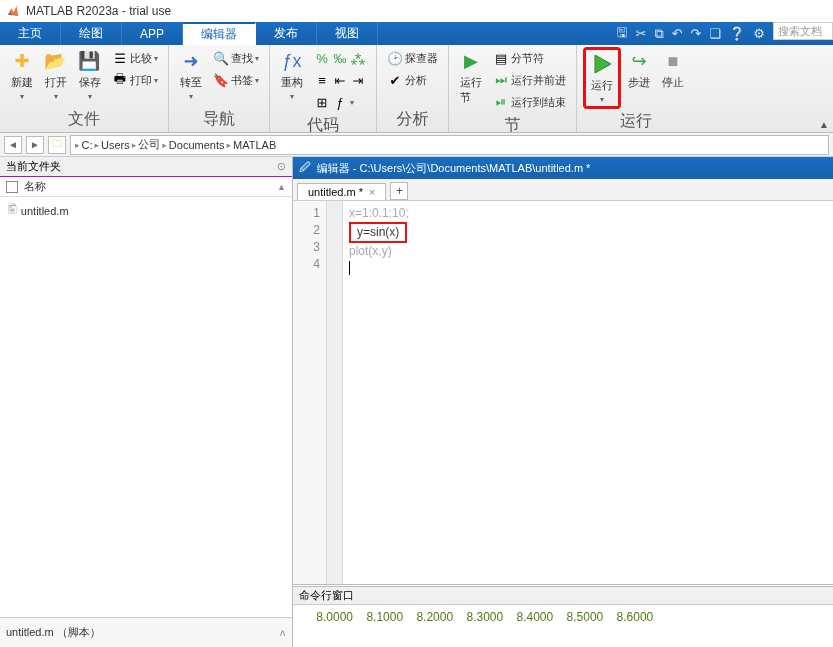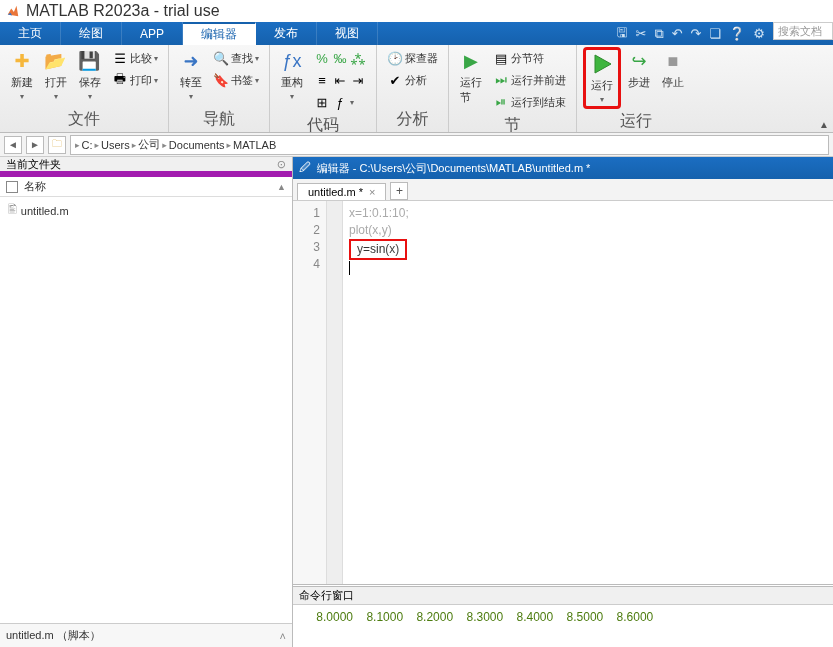--- a/index.html
+++ b/index.html
@@ -1,21 +1,21 @@
 <!DOCTYPE html>
 <html><head>
 <meta charset="utf-8">
 <style>
 * { margin: 0; padding: 0; box-sizing: border-box; font-family: "Microsoft YaHei", sans-serif; }
 body { width: 833px; height: 647px; background: #fff; overflow: hidden; font-size: 12px; }
 
 
 .titlebar { height: 22px; background: #fff; display: flex; align-items: center; padding: 0 6px; }
 .titlebar .logo { width: 14px; height: 14px; margin-right: 6px; }
-.titlebar .title { color: #333; font-size: 16px; }
+.titlebar .title { color: #333; font-size: 12px; }
 
 
 .tabrow { height: 23px; background: linear-gradient(#1b6ec2, #1561ad); display: flex; align-items: stretch; }
 .tabrow .tab { padding: 0 18px; display: flex; align-items: center; color: #fff; font-size: 12px; cursor: pointer; border-right: 1px solid rgba(255,255,255,0.15); }
 .tabrow .tab.active { background: #fff; color: #1561ad; border-top: 2px solid #1561ad; }
 .tabrow .spacer { flex: 1; }
 .tabrow .right-icons { display: flex; align-items: center; gap: 8px; padding: 0 8px; }
 .tabrow .right-icons span { color: #cfe2f3; font-size: 13px; cursor: pointer; }
 .tabrow .search { width: 60px; height: 18px; background: #fff; border: 1px solid #ccc; font-size: 11px; color: #999; padding: 0 4px; display:flex; align-items:center;}
 
@@ -39,26 +39,26 @@
 .pathbar .navbtn { width: 18px; height: 18px; border: 1px solid #bbb; background: #fff; display: flex; align-items: center; justify-content: center; color: #666; font-size: 10px; cursor: pointer; }
 .pathbar .crumbs { flex: 1; height: 20px; border: 1px solid #bbb; background: #fff; display: flex; align-items: center; padding: 0 4px; gap: 2px; font-size: 11px; }
 .pathbar .crumbs span { color: #333; }
 .pathbar .crumbs .sep { color: #888; font-size:9px;}
 
 
 .main { display: flex; height: calc(647px - 22px - 23px - 88px - 24px); }
 
 
 .left { width: 293px; display: flex; flex-direction: column; border-right: 1px solid #bbb; }
-.left .hdr { height: 20px; background: #f0f0f0; border-bottom: 6px solid #a21caf; display: flex; align-items: center; padding: 0 6px; font-size: 11px; justify-content: space-between; }
+.left .hdr { height: 20px; background: #f0f0f0; border-bottom: 1px solid #a21caf; display: flex; align-items: center; padding: 0 6px; font-size: 11px; justify-content: space-between; }
 .left .cols { height: 20px; border-bottom: 1px solid #ddd; display: flex; align-items: center; padding: 0 6px; font-size: 11px; color: #333; }
 .left .cols .sq { width:12px; height:12px; border:1px solid #888; margin-right:6px;}
 .left .files { flex: 1; background: #fff; padding: 2px 4px; overflow: auto; }
 .left .file { display: flex; align-items: center; gap: 4px; padding: 2px 4px; font-size: 11px; color: #333; cursor: pointer; }
-.left .status { height: 24px; border-top: 1px solid #ccc; padding: 0 6px; display: flex; align-items: center; font-size: 11px; color: #333; background:#f7f7f7;}
+.left .status { height: 30px; border-top: 1px solid #ccc; padding: 0 6px; display: flex; align-items: center; font-size: 11px; color: #333; background:#f7f7f7;}
 
 
 .right { flex: 1; display: flex; flex-direction: column; }
 .right .ed-title { height: 22px; background: linear-gradient(#1b6ec2,#1561ad); color: #fff; display: flex; align-items: center; padding: 0 6px; font-size: 11px; gap:6px;}
 .right .ed-tabs { height: 22px; background: #f3f3f3; border-bottom: 1px solid #ccc; display: flex; align-items: flex-end; padding: 0 4px; }
 .right .ed-tab { background: #fff; border: 1px solid #bbb; border-bottom: none; padding: 2px 10px; font-size: 11px; display: flex; align-items: center; gap: 6px; margin-right: 2px; }
 .right .ed-tab .x { color: #888; font-size: 11px; cursor: pointer; }
 .right .ed-add { width:18px; height:18px; border:1px solid #bbb; background:#fff; display:flex; align-items:center; justify-content:center; font-size:12px; color:#555; cursor:pointer; margin-bottom:0; margin-left:2px;}
 .right .editor { flex: 1; display: flex; background: #fff; font-family: Consolas, monospace; font-size: 12px; position: relative; }
 .right .gutter { width: 50px; background: #f7f7f7; border-right: 1px solid #ddd; text-align: right; padding: 4px 22px 0 0; color: #888; line-height: 17px; position:relative;}
@@ -335,22 +335,22 @@
     <div class="editor">
       <div class="gutter">
         <div class="strip"></div>
         <div>1</div>
           <div>2</div>
           <div>3</div>
           <div>4</div>
       </div>
       <div class="code">
         <div><span class="dim">x=1:0.1:10;</span></div>
+        <div><span class="hl"><span>y</span><span class="op">=</span><span class="fn">sin</span><span>(x)</span></span></div>
         <div><span class="dim">plot(x,y)</span></div>
-        <div><span class="hl"><span>y</span><span class="op">=</span><span class="fn">sin</span><span>(x)</span></span></div>
         <div><span class="cursor">&nbsp;</span></div>
       </div>
     </div>
     <div class="cmdwin">
       <div class="cmd-hdr">
           <span>命令行窗口</span>
         </div>
       <div class="cmd-body"><div>    8.0000    8.1000    8.2000    8.3000    8.4000    8.5000    8.6000</div>
 </div>
     </div>

